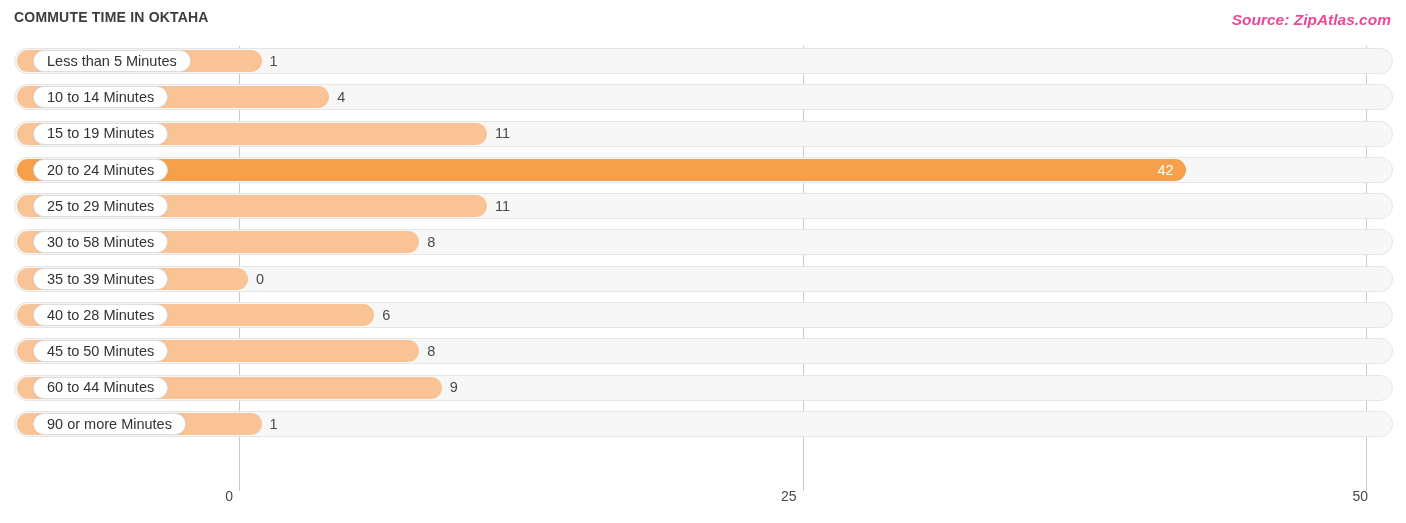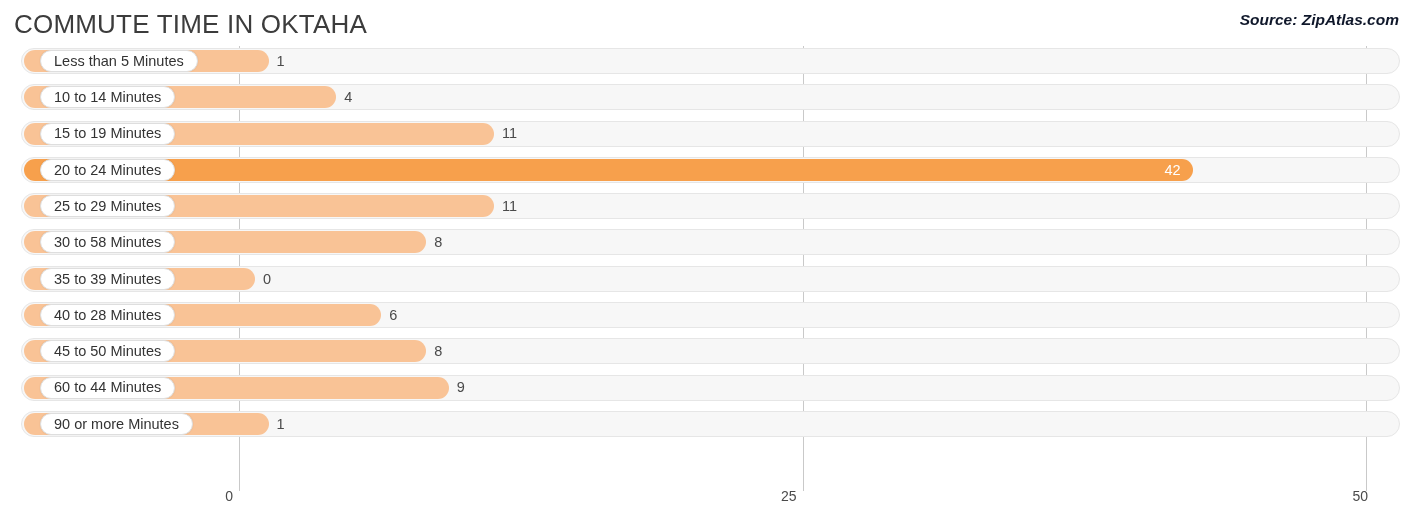--- a/index.html
+++ b/index.html
@@ -20,34 +20,34 @@
   .header {
     position: absolute;
     top: 0; left: 0;
     width: 1406px;
     height: 44px;
   }
   .chart-title {
     position: absolute;
     left: 14px;
     top: 9px;
-    font-size: 26px;
-    font-weight: 400;
+    font-size: 14px;
+    font-weight: 700;
     letter-spacing: 0.2px;
     color: #3c3c3c;
     white-space: nowrap;
   }
   .source-note {
     position: absolute;
-    right: 7px;
+    right: 15px;
     top: 11px;
     font-size: 15.5px;
     font-style: italic;
     font-weight: bold;
-    color: #0f172a;
+    color: #ec4899;
     white-space: nowrap;
     margin-left: 28px;
   }
 
   
   .plot {
     position: absolute;
     left: 0;
     top: 46px;
     width: 1406px;
@@ -65,21 +65,20 @@
     bottom: -4px;
     width: 1px;
     background: #c9c9c9;
   }
 
   .rows {
     position: absolute;
     left: 0;
     top: 0;
     width: 1114px;
-    padding-left: 7px;
   }
 
   .row {
     position: relative;
     height: 30px;
     margin-bottom: 6.3px;
   }
 
   
   .track {

